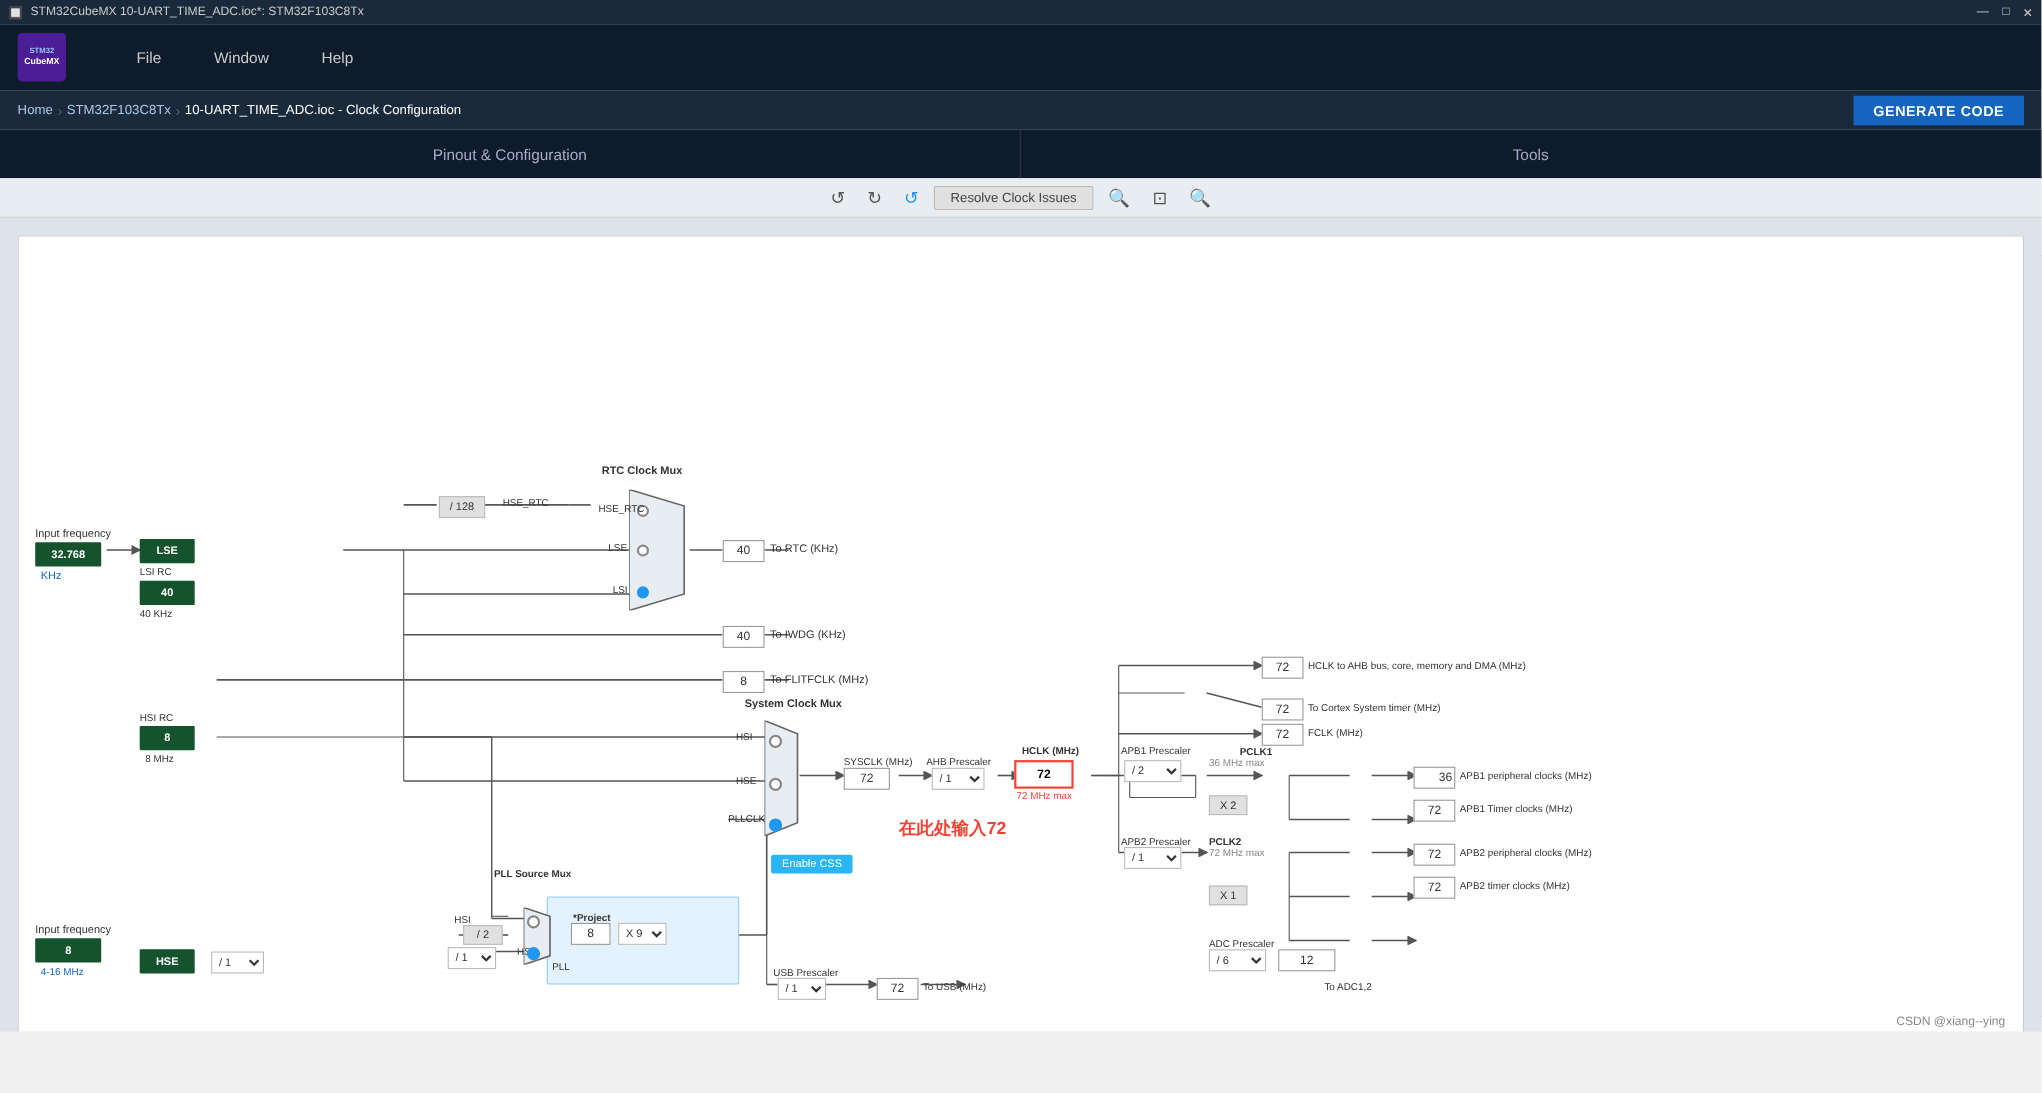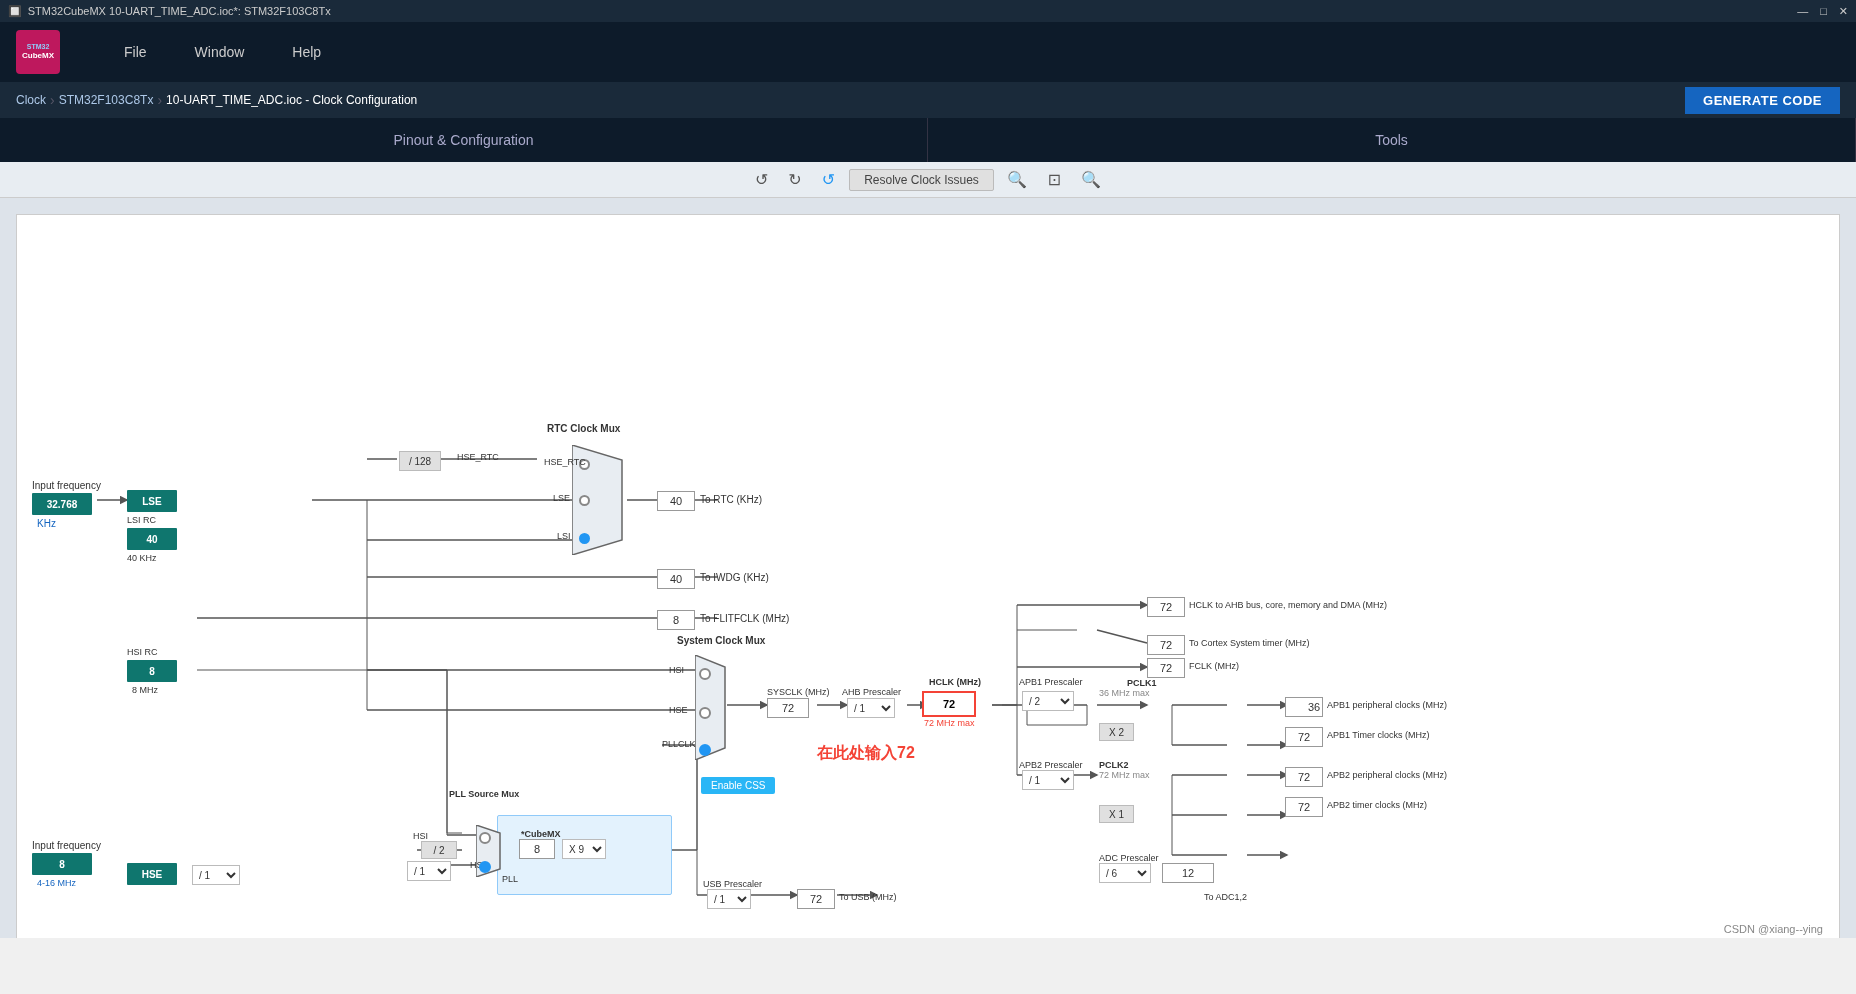--- a/index.html
+++ b/index.html
@@ -22,21 +22,21 @@
     
     #menubar {
       background: #0d1b2a;
       display: flex;
       align-items: center;
       height: 60px;
       padding: 0 16px;
       gap: 0;
     }
     #logo-area { display: flex; align-items: center; gap: 4px; margin-right: 40px; }
-    #logo-box { width: 44px; height: 44px; background: #be185d; border-radius: 4px; display: flex; align-items: center; justify-content: center; }
+    #logo-box { width: 44px; height: 44px; background: #4c1d95; border-radius: 4px; display: flex; align-items: center; justify-content: center; }
     #logo-text { color: white; font-size: 9px; font-weight: bold; text-align: center; line-height: 1.2; }
     .menu-item { color: #ccc; padding: 8px 24px; cursor: pointer; font-size: 14px; }
     #social-icons { margin-left: auto; display: flex; align-items: center; gap: 16px; }
     .social-icon { width: 30px; height: 30px; border-radius: 50%; display: flex; align-items: center; justify-content: center; color: white; font-size: 14px; font-weight: bold; }
 
     
     #breadcrumb {
       background: #1a2a3a;
       color: #ccc;
       padding: 6px 16px;
@@ -126,21 +126,21 @@
       width: 100%;
       height: 100%;
       background: white;
       margin: 8px;
       border: 1px solid #ccc;
     }
 
     
     .clk-box {
       position: absolute;
-      background: #0f766e;
+      background: #14532d;
       color: white;
       font-size: 10px;
       font-weight: bold;
       display: flex;
       align-items: center;
       justify-content: center;
       border-radius: 1px;
     }
     .clk-box-gray {
       background: #e0e0e0;
@@ -278,21 +278,21 @@
         <div style="color:white;font-size:8px;font-weight:bold;">CubeMX</div>
       </div>
     </div>
   </div>
   <div class="menu-item">File</div>
   <div class="menu-item">Window</div>
   <div class="menu-item">Help</div>
 </div>
 
 <div id="breadcrumb">
-  <span class="breadcrumb-item">Clock</span>
+  <span class="breadcrumb-item">Home</span>
   <span class="breadcrumb-sep">›</span>
   <span class="breadcrumb-item">STM32F103C8Tx</span>
   <span class="breadcrumb-sep">›</span>
   <span class="breadcrumb-current">10-UART_TIME_ADC.ioc - Clock Configuration</span>
   <button id="generate-code-btn">GENERATE CODE</button>
 </div>
 
 <div id="tabbar">
   <div class="tab">Pinout &amp; Configuration</div>
   <div class="tab">Tools</div>
@@ -561,21 +561,21 @@
     <div class="clk-box-gray" style="left:404px; top:626px; width:36px; height:18px;">/ 2</div>
     <div class="radio-dot" style="left:462px; top:617px;"></div>
 
     <div class="clk-label" style="left:453px; top:645px; font-size:9px;">HSE</div>
     <div class="radio-dot selected" style="left:462px; top:646px;"></div>
 
     <select class="clk-select" style="left:390px; top:646px; width:44px; height:20px;">
       <option>/ 1</option>
     </select>
 
-    <div class="clk-label" style="left:504px; top:614px; font-size:9px; font-weight:bold;">*CubeMX</div>
+    <div class="clk-label" style="left:504px; top:614px; font-size:9px; font-weight:bold;">*Project</div>
     <div class="clk-box-white" style="left:502px; top:624px; width:36px; height:20px;">8</div>
 
     <select class="clk-select" style="left:545px; top:624px; width:44px; height:20px;">
       <option>X 9</option>
       <option>X 2</option>
       <option>X 3</option>
     </select>
 
     <div class="clk-label" style="left:686px; top:664px; font-size:9px;">USB Prescaler</div>
     <select class="clk-select" style="left:690px; top:674px; width:44px; height:20px;">

